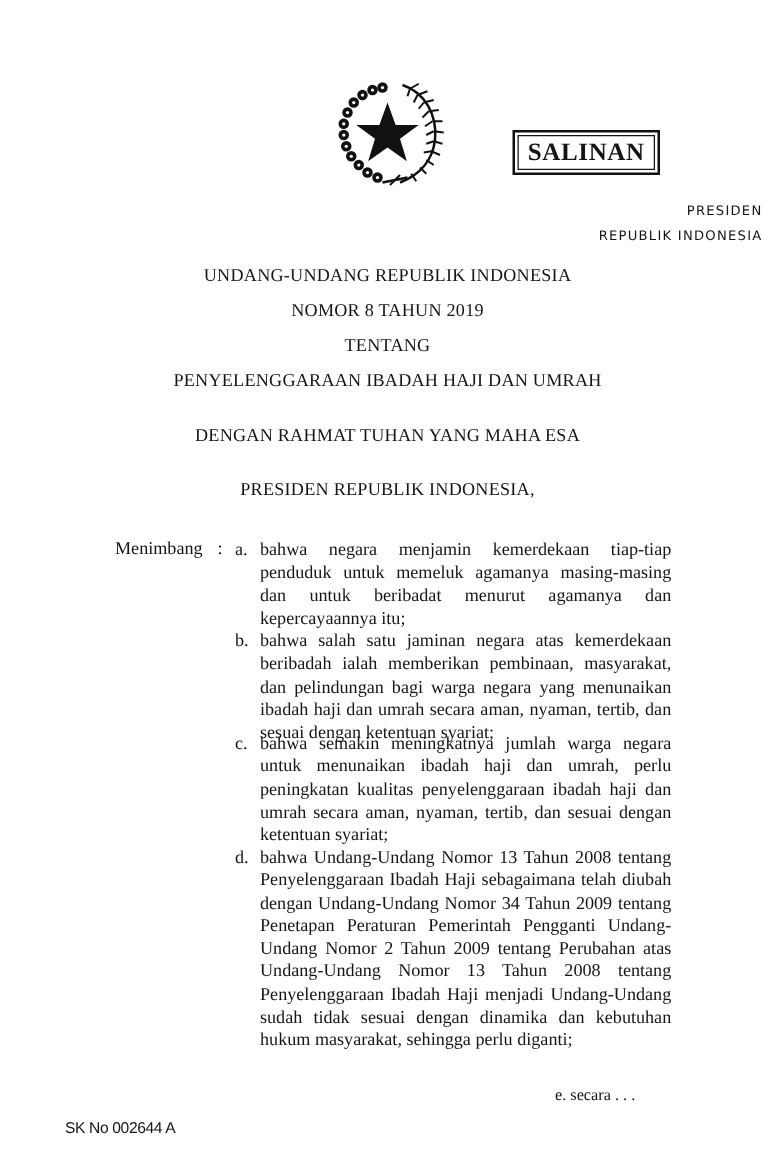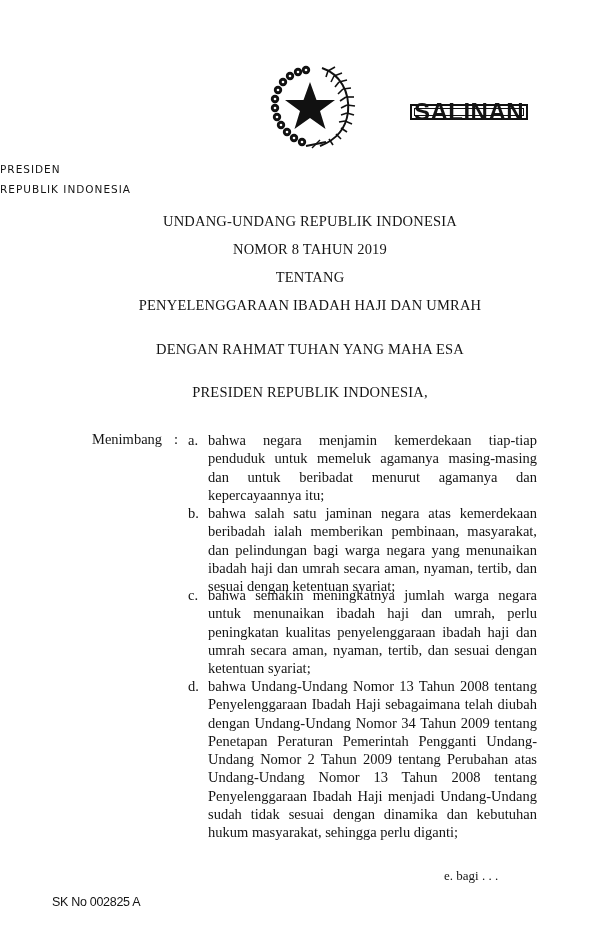--- a/index.html
+++ b/index.html
@@ -1,21 +1,21 @@
 <!DOCTYPE html>
 <html><head>
   <meta charset="utf-8">
   <style>
     html, body { margin: 0; padding: 0; background: #ffffff; }
     body { width: 610px; height: 932px; position: relative; overflow: hidden; color: #141414; font-family: "DejaVu Serif", serif; }
     .abs { position: absolute; }
     .emblem { left: 262px; top: 62px; width: 96px; height: 88px; }
-    .salinan { left: 410px; top: 104px; width: 118px; height: 16px; border: 2px solid #111; box-sizing: border-box; display: flex; align-items: center; justify-content: center; font-family: Liberation Sans, sans-serif; font-weight: bold; font-size: 24px; letter-spacing: 0.5px; }
+    .salinan { left: 410px; top: 104px; width: 118px; height: 36px; border: 2px solid #111; box-sizing: border-box; display: flex; align-items: center; justify-content: center; font-family: Liberation Serif, serif; font-weight: bold; font-size: 20px; letter-spacing: 0.5px; }
     .salinan::after { content: ""; position: absolute; inset: 2px; border: 1px solid #111; pointer-events: none; }
-    .presiden-label { left: 0; width: 610px; text-align: left; font-family: "DejaVu Sans", sans-serif; font-size: 10.5px; letter-spacing: 1px; }
+    .presiden-label { left: 0; width: 610px; text-align: right; font-family: "DejaVu Sans", sans-serif; font-size: 10.5px; letter-spacing: 1px; }
     .center-line { left: 0; width: 620px; text-align: center; font-family: "Liberation Serif", serif; font-size: 14.5px; letter-spacing: 0.2px; }
     .lbl { font-family: "Liberation Serif", serif; font-size: 14.5px; }
     .body-text { font-family: "Liberation Serif", serif; font-size: 14.5px; line-height: 18.3px; }
     .item { position: absolute; left: 188px; width: 349px; }
     .item .mark { position: absolute; left: 0; top: 0; width: 18px; }
     .item .txt { margin-left: 20px; text-align: justify; text-align-last: left; }
     .footer-next { font-family: "Liberation Serif", serif; font-size: 13px; }
     .sk { font-family: "Liberation Sans", sans-serif; font-size: 12.5px; letter-spacing: -0.3px; }
   </style>
 </head>
@@ -107,14 +107,14 @@
 </div>
 <div class="item body-text" style="top:586px;">
   <span class="mark">c.</span>
   <div class="txt">bahwa semakin meningkatnya jumlah warga negara untuk menunaikan ibadah haji dan umrah, perlu peningkatan kualitas penyelenggaraan ibadah haji dan umrah secara aman, nyaman, tertib, dan sesuai dengan ketentuan syariat;</div>
 </div>
 <div class="item body-text" style="top:677px;">
   <span class="mark">d.</span>
   <div class="txt">bahwa Undang-Undang Nomor 13 Tahun 2008 tentang Penyelenggaraan Ibadah Haji sebagaimana telah diubah dengan Undang-Undang Nomor 34 Tahun 2009 tentang Penetapan Peraturan Pemerintah Pengganti Undang-Undang Nomor 2 Tahun 2009 tentang Perubahan atas Undang-Undang Nomor 13 Tahun 2008 tentang Penyelenggaraan Ibadah Haji menjadi Undang-Undang sudah tidak sesuai dengan dinamika dan kebutuhan hukum masyarakat, sehingga perlu diganti;</div>
 </div>
 
-<div class="abs footer-next" style="left:444px; top:868px;">e. bagi . . .</div>
-<div class="abs sk" style="left:52px; top:895px;">SK No 002825 A</div>
+<div class="abs footer-next" style="left:444px; top:868px;">e. secara . . .</div>
+<div class="abs sk" style="left:52px; top:895px;">SK No 002644 A</div>
 
 </body></html>

